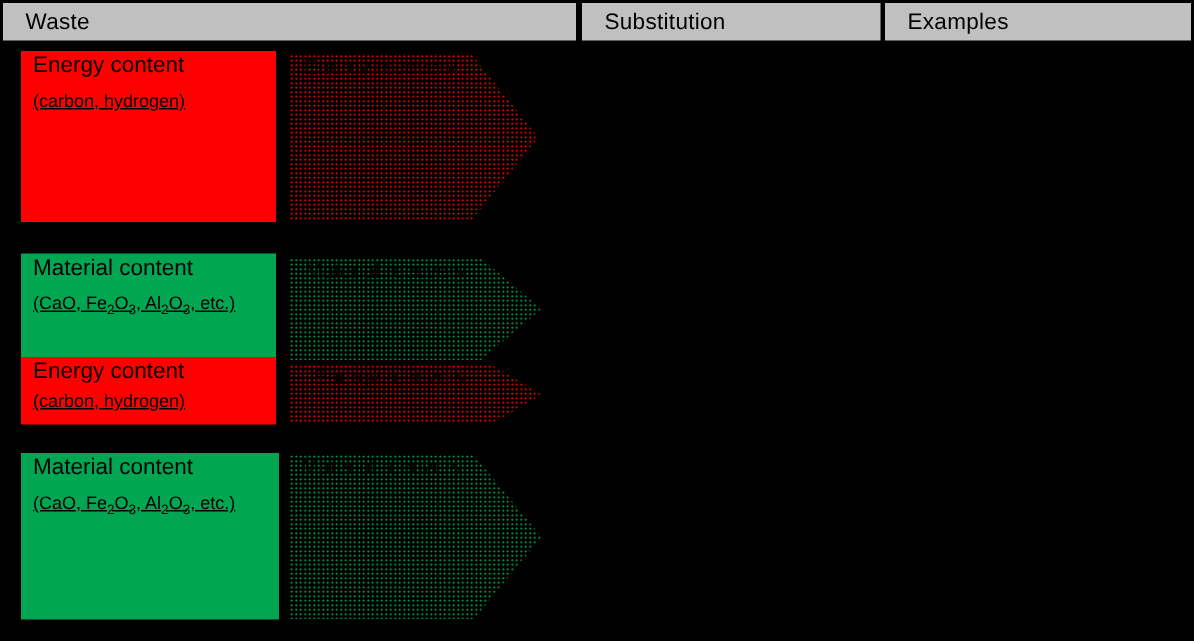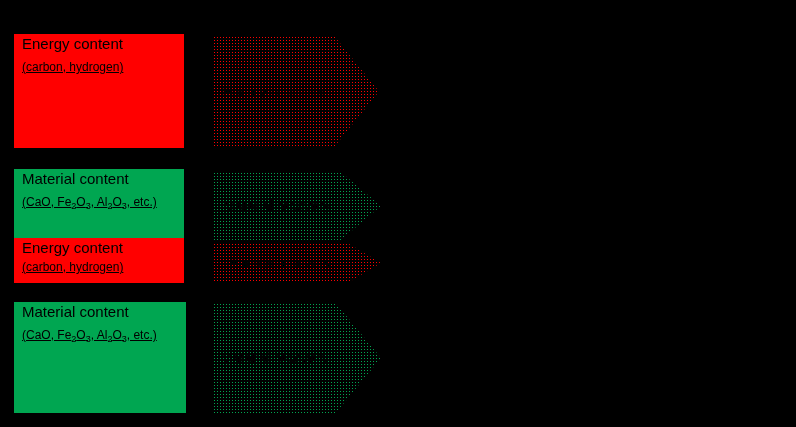--- a/index.html
+++ b/index.html
@@ -57,28 +57,27 @@
   .b-row1-energy   { left: 14px; top: 34px;  width: 170px; height: 114px; }
   .b-row2-material { left: 14px; top: 169px; width: 170px; height: 69px; }
   .b-row2-energy   { left: 14px; top: 238px; width: 170px; height: 45px; }
   .b-row2-energy .subtitle { margin-top: 2px; }
   .b-row3-material { left: 14px; top: 302px; width: 172px; height: 111px; }
 
   
   .arrow {
     position: absolute;
     display: flex;
-    align-items: center;
+    align-items: flex-start;
     justify-content: center;
     box-sizing: border-box;
     font-size: 14px;
     color: #000;
     background-color: transparent;
     background-size: 3px 3px;
-    margin-left: 20px;
   }
   .arrow-energy {
     background-image: radial-gradient(var(--energy, #ff0000) 26%, rgba(0,0,0,0) 34%);
   }
   .arrow-material {
     background-image: radial-gradient(var(--material, #00a651) 26%, rgba(0,0,0,0) 34%);
   }
   .tip-tall  { clip-path: polygon(0 0, 73% 0, 100% 50%, 73% 100%, 0 100%); padding-right: 45px; }
   .tip-mid   { clip-path: polygon(0 0, 76% 0, 100% 50%, 76% 100%, 0 100%); padding-right: 40px; }
   .tip-short { clip-path: polygon(0 0, 80% 0, 100% 50%, 80% 100%, 0 100%); padding-right: 34px; }
@@ -88,20 +87,31 @@
   .a-row2-energy   { left: 193px; top: 243px; width: 168px; height: 40px; }
   .a-row3-material { left: 193px; top: 303px; width: 168px; height: 110px; }
 
   .arrow-label { position: relative; white-space: nowrap; }
 </style>
 </head>
 <body>
 
 <div class="stage">
 
+  <div class="header-strip">
+    <div class="header-cell hc-waste">
+      <span>Waste</span>
+    </div>
+    <div class="header-cell hc-subst">
+      <span>Substitution</span>
+    </div>
+    <div class="header-cell hc-examples">
+      <span>Examples</span>
+    </div>
+  </div>
 
   <div class="box box-energy b-row1-energy">
     <div class="title">Energy content</div>
     <div class="subtitle"><span>(carbon, hydrogen)</span></div>
   </div>
   <div class="arrow arrow-energy tip-tall a-row1-energy">
     <span class="arrow-label">Energy recovery</span>
   </div>
 
   <div class="box box-material b-row2-material">

